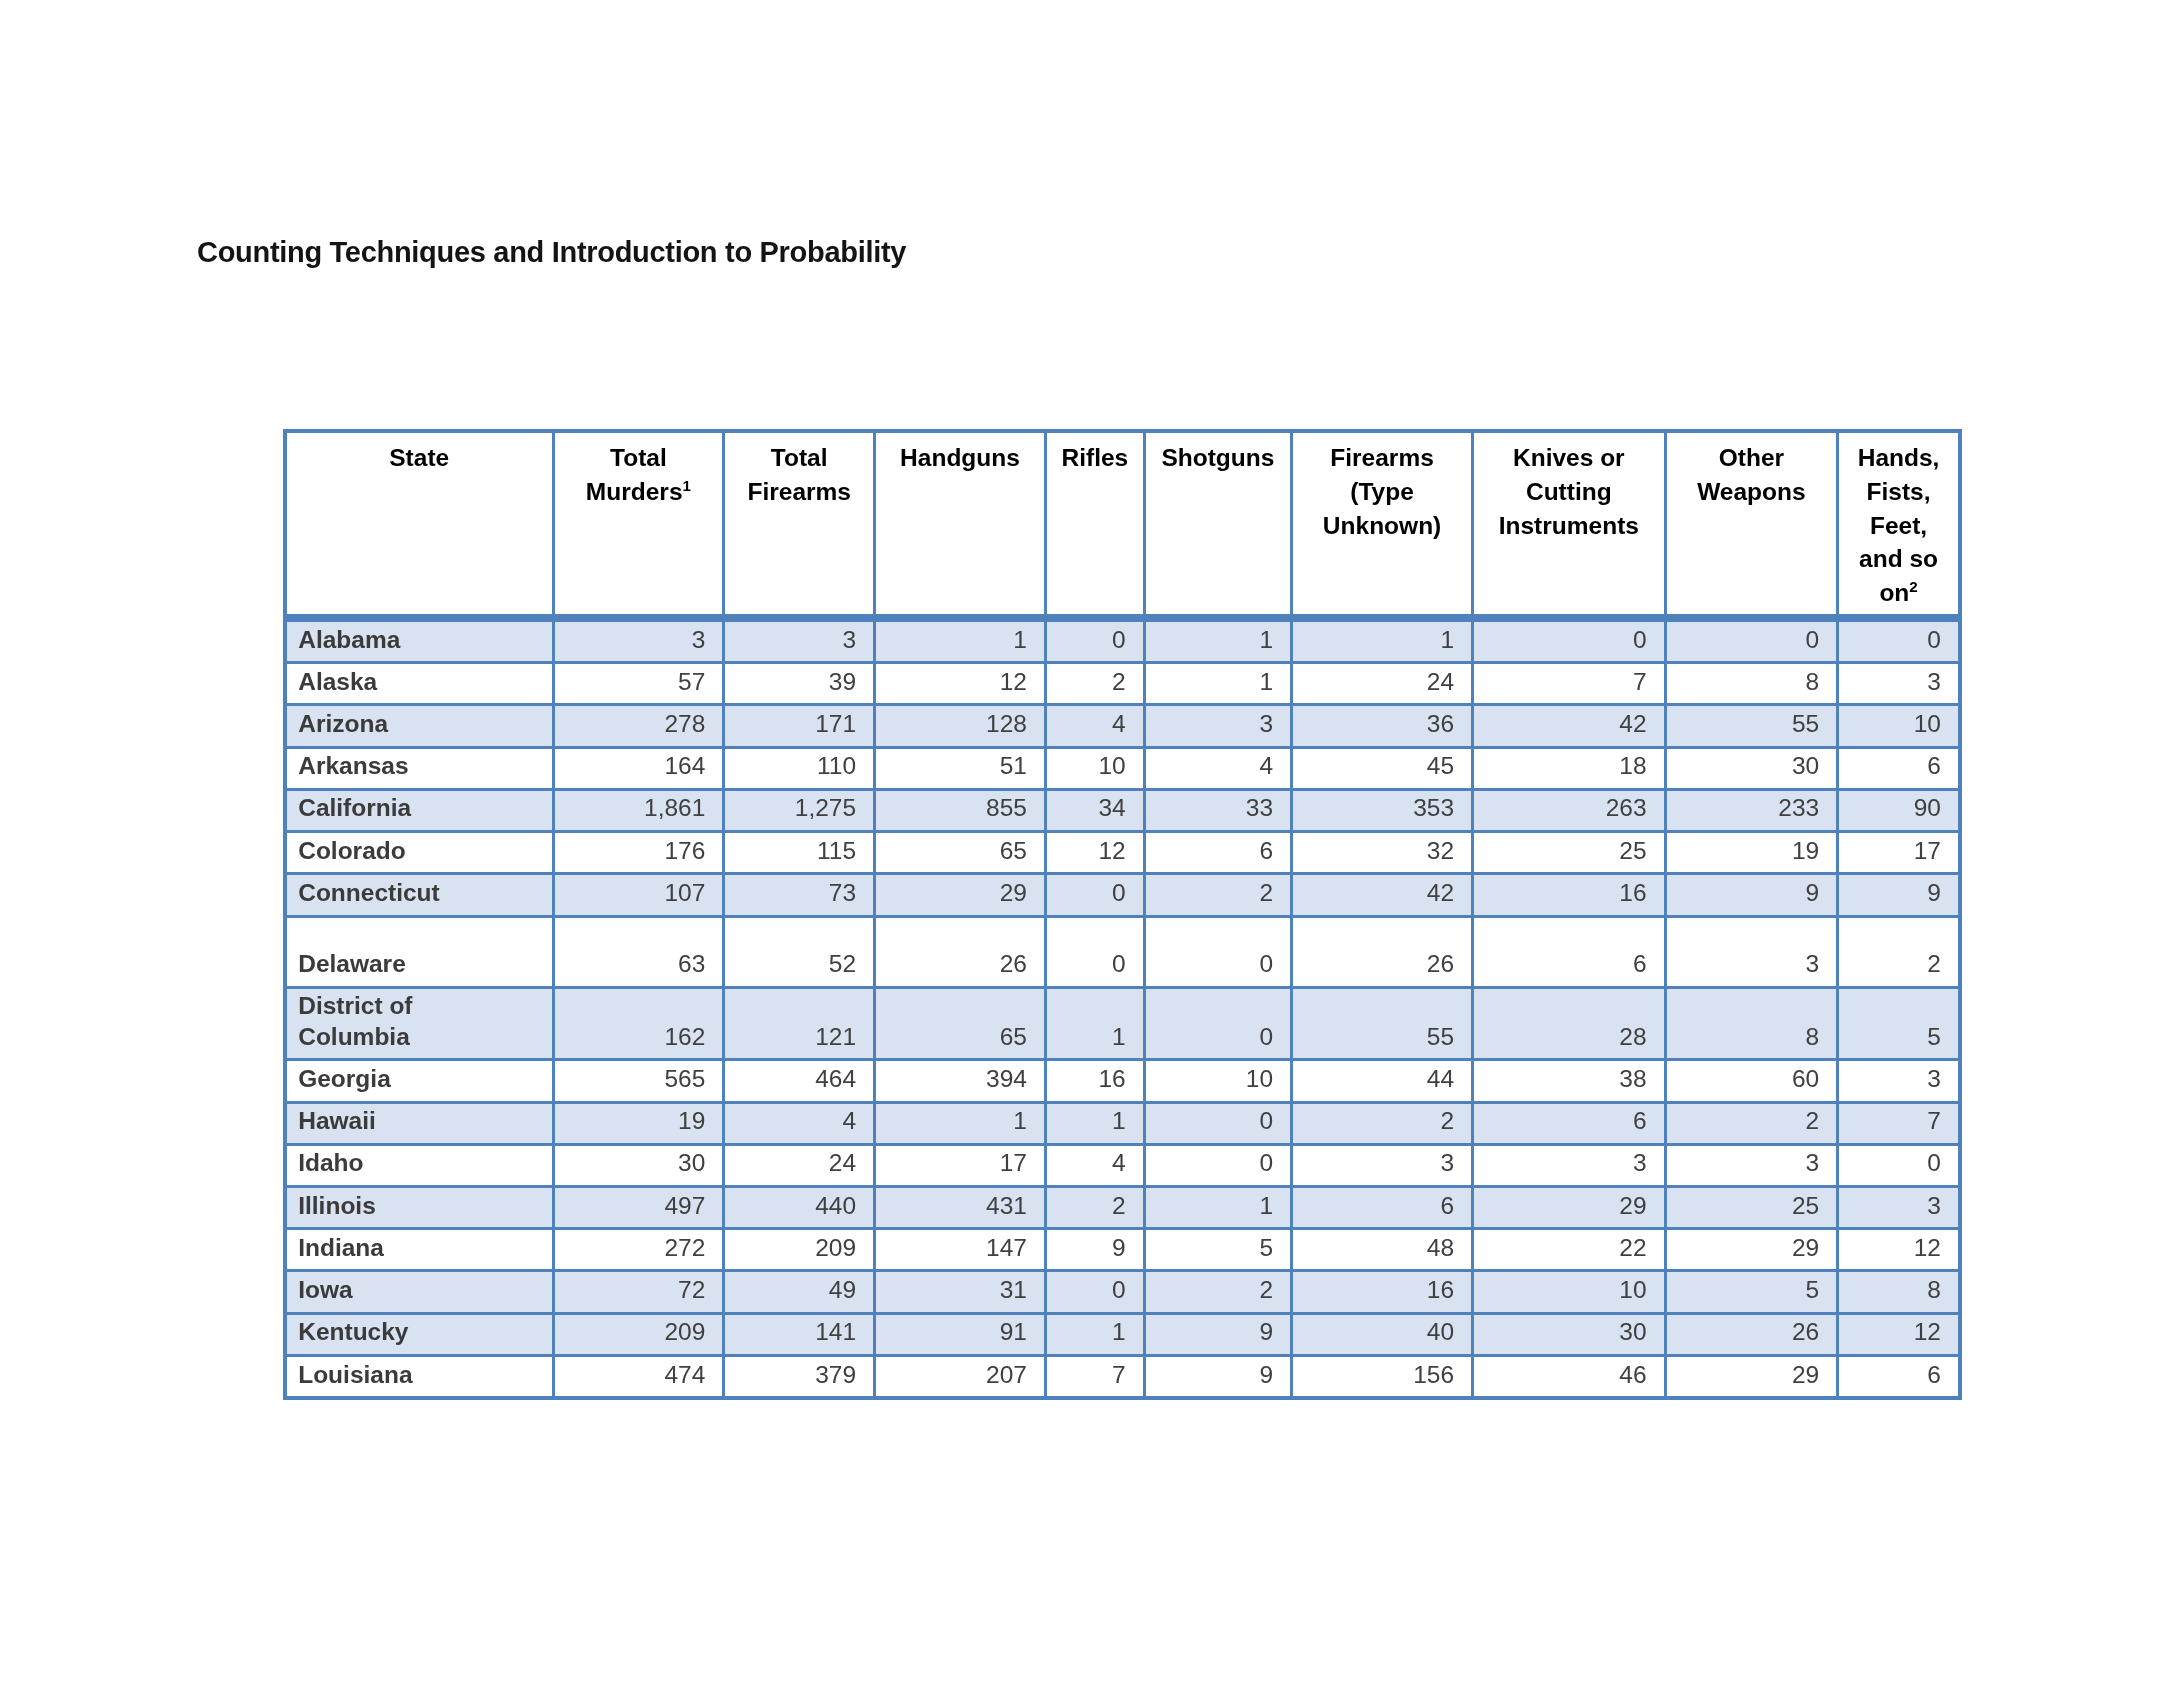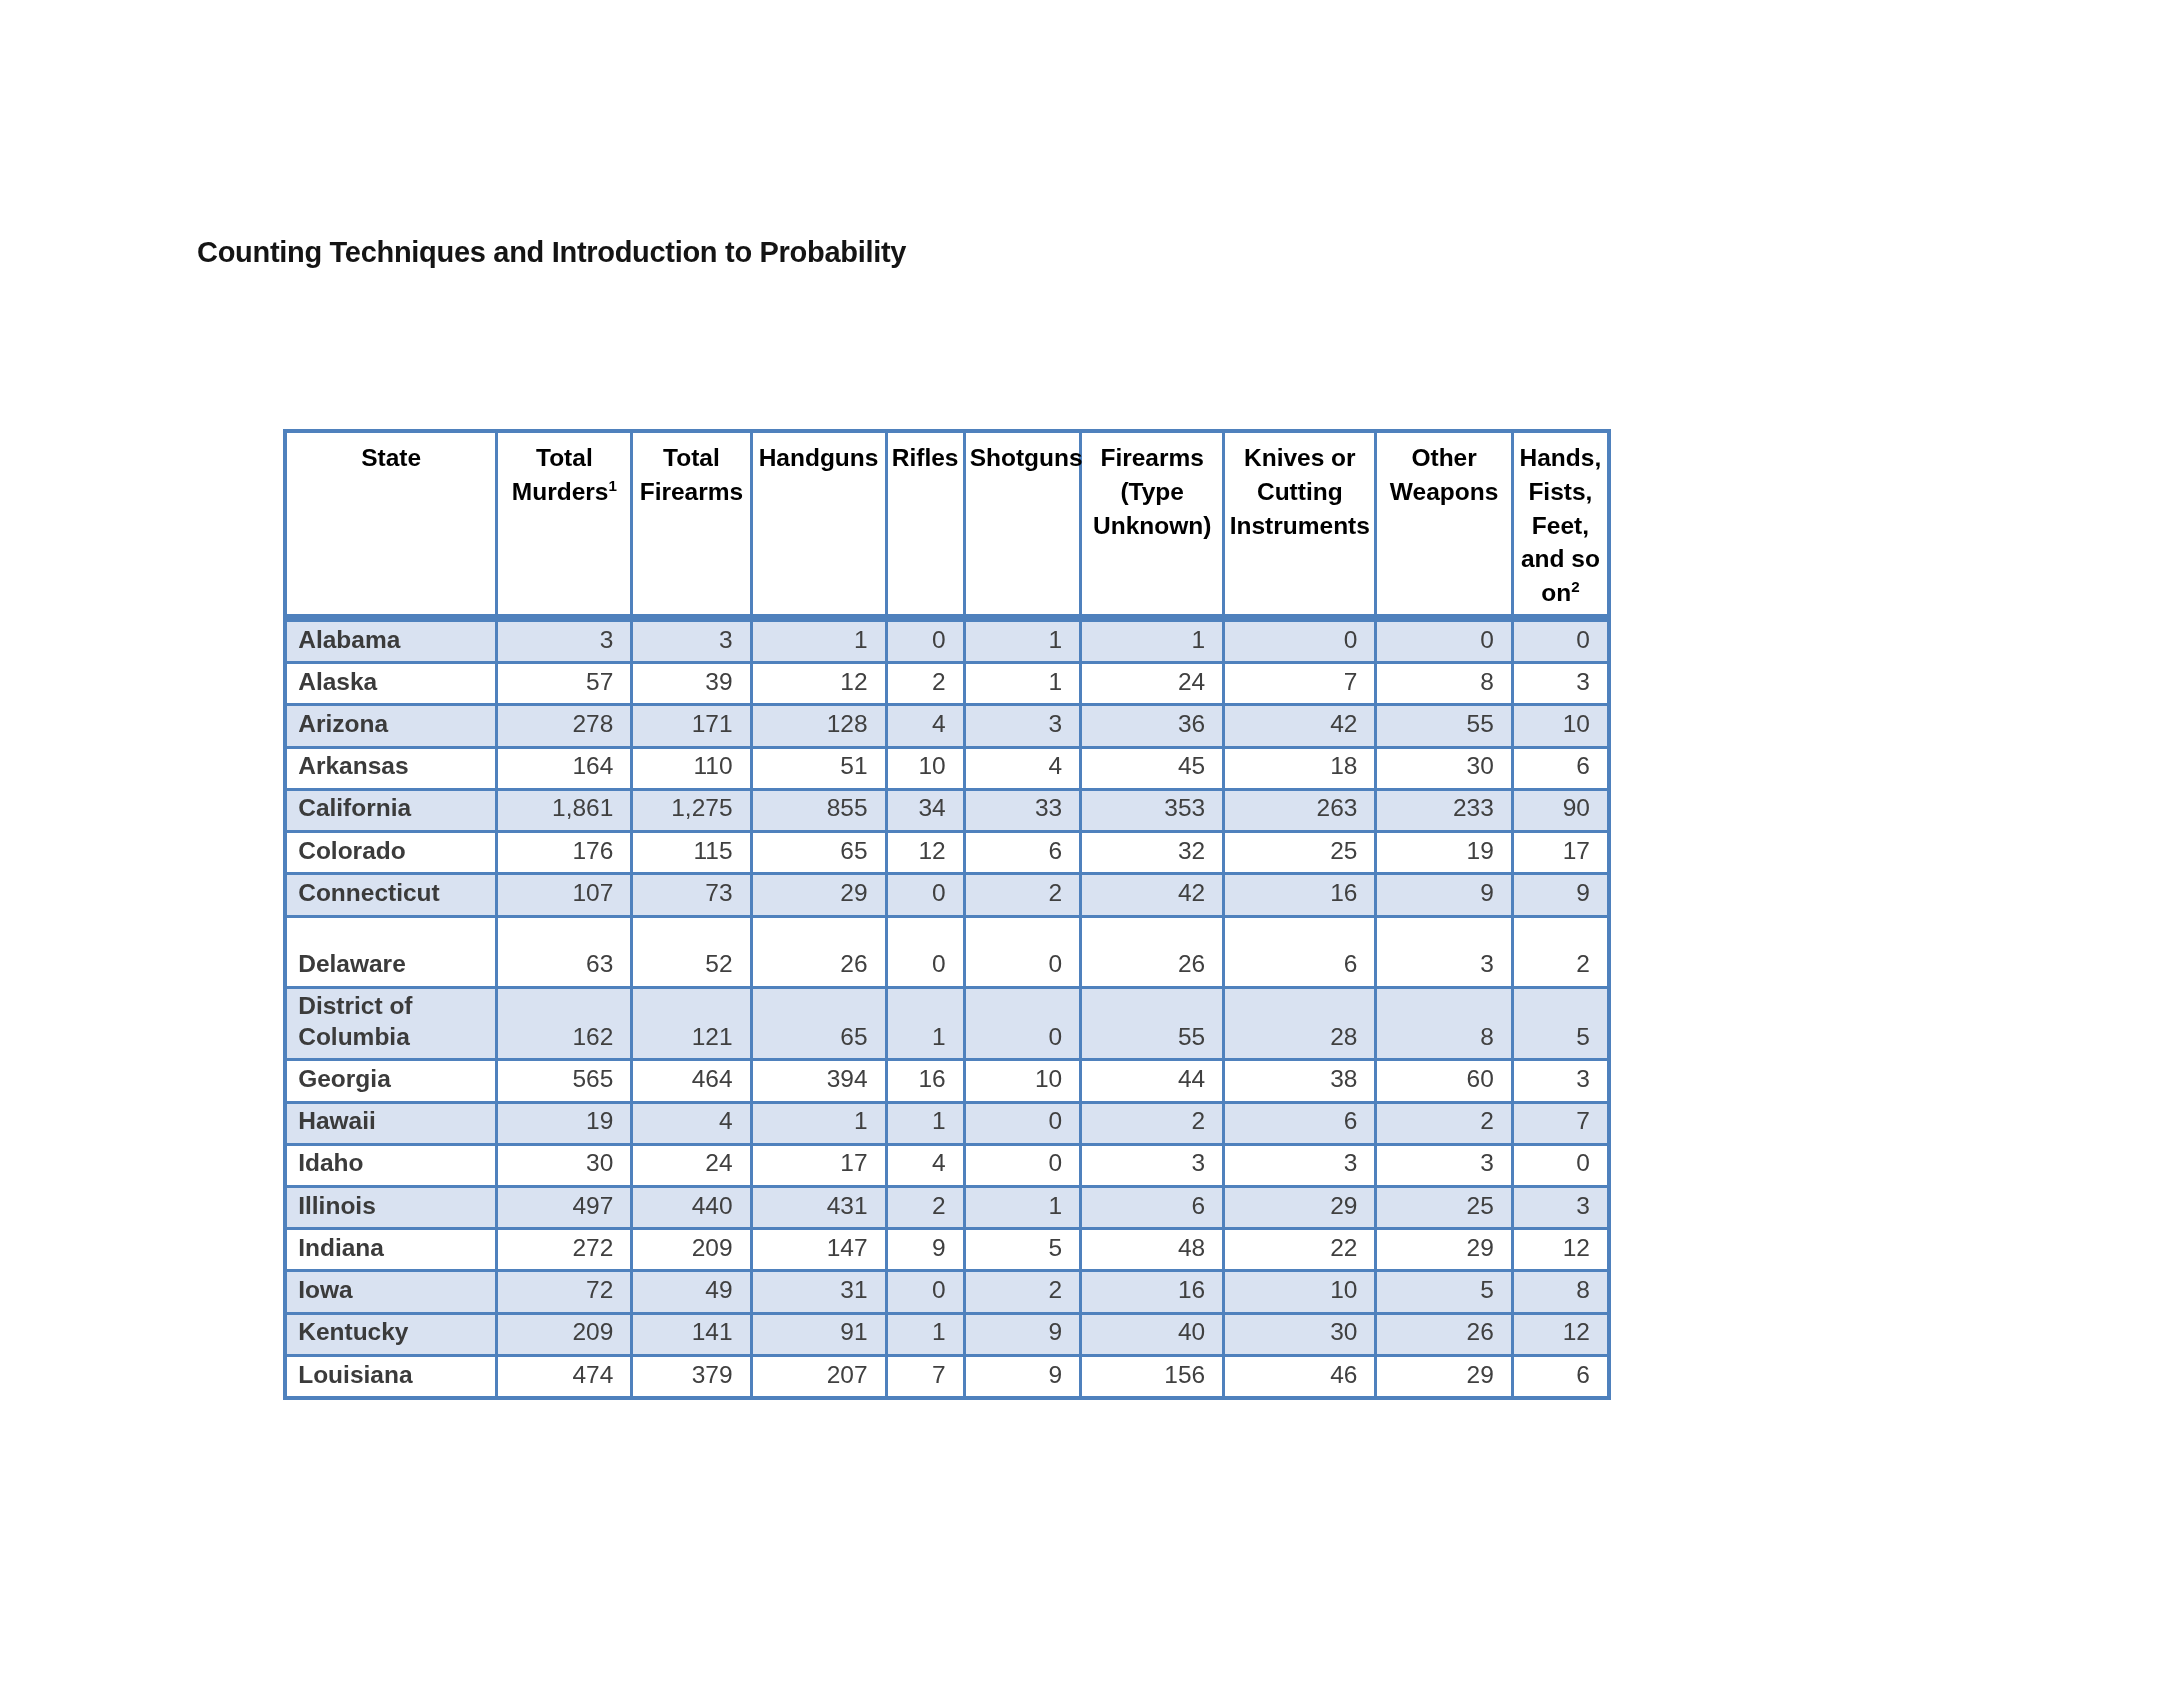--- a/index.html
+++ b/index.html
@@ -19,21 +19,21 @@
     font-size: 29px;
     line-height: 1.1;
     font-weight: bold;
     color: #141414;
     letter-spacing: -0.3px;
   }
   table.data-table {
     position: absolute;
     left: 283px;
     top: 429px;
-    width: 1328px;
+    width: 1679px;
     border-collapse: collapse;
     table-layout: fixed;
     border: 4.6px solid #4F81BD;
   }
   .data-table th, .data-table td {
     border: 3.3px solid #4F81BD;
     box-sizing: border-box;
     font-family: "Liberation Sans", sans-serif;
   }
   .data-table thead tr { height: 187px; }

